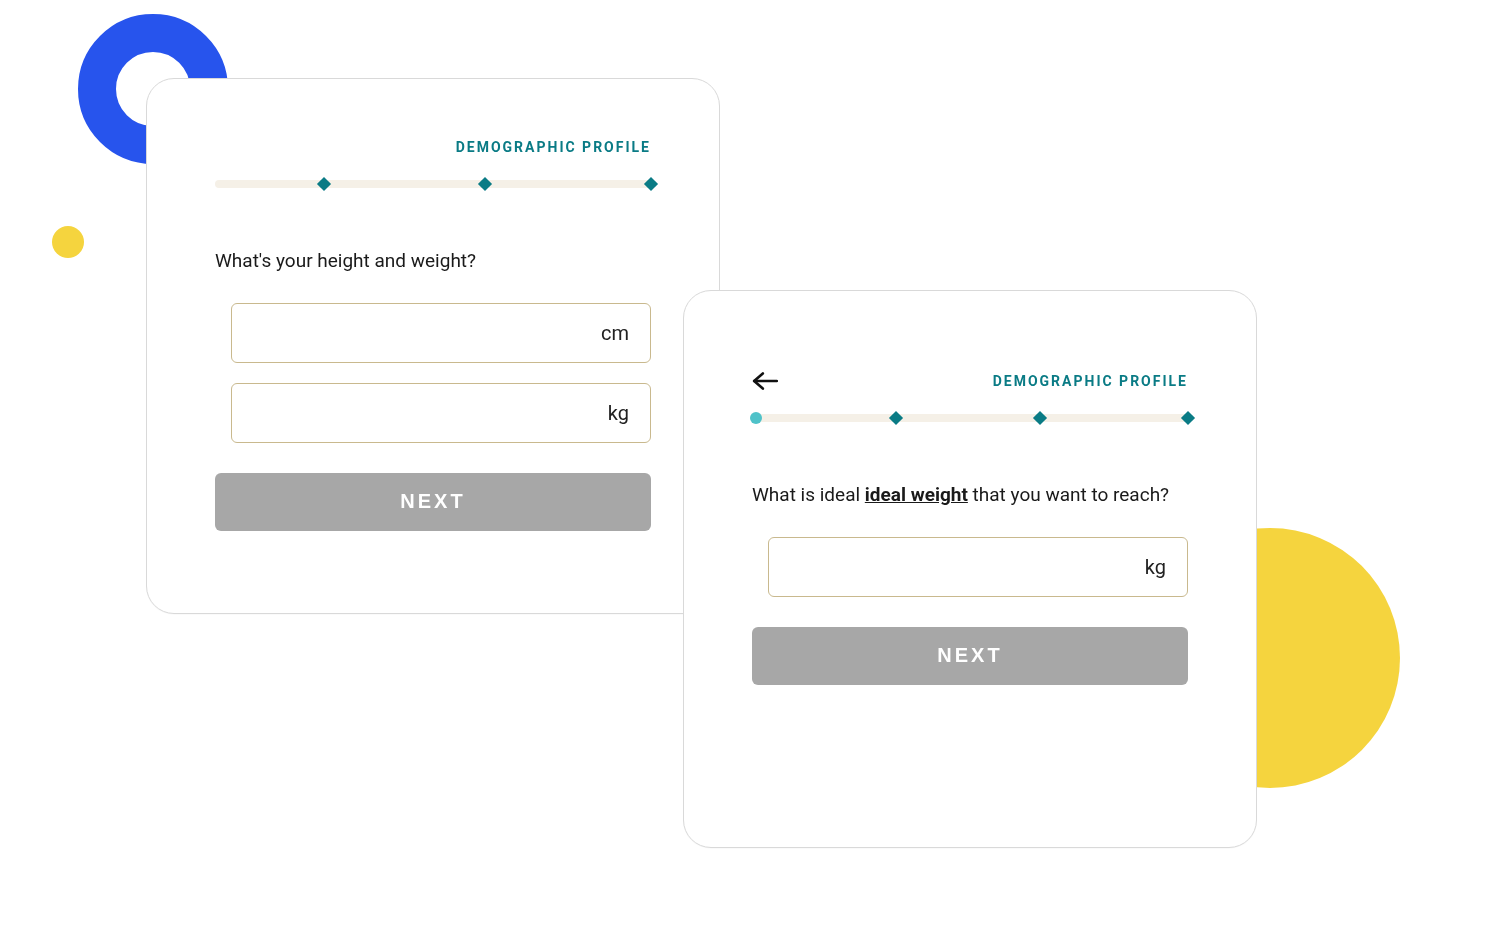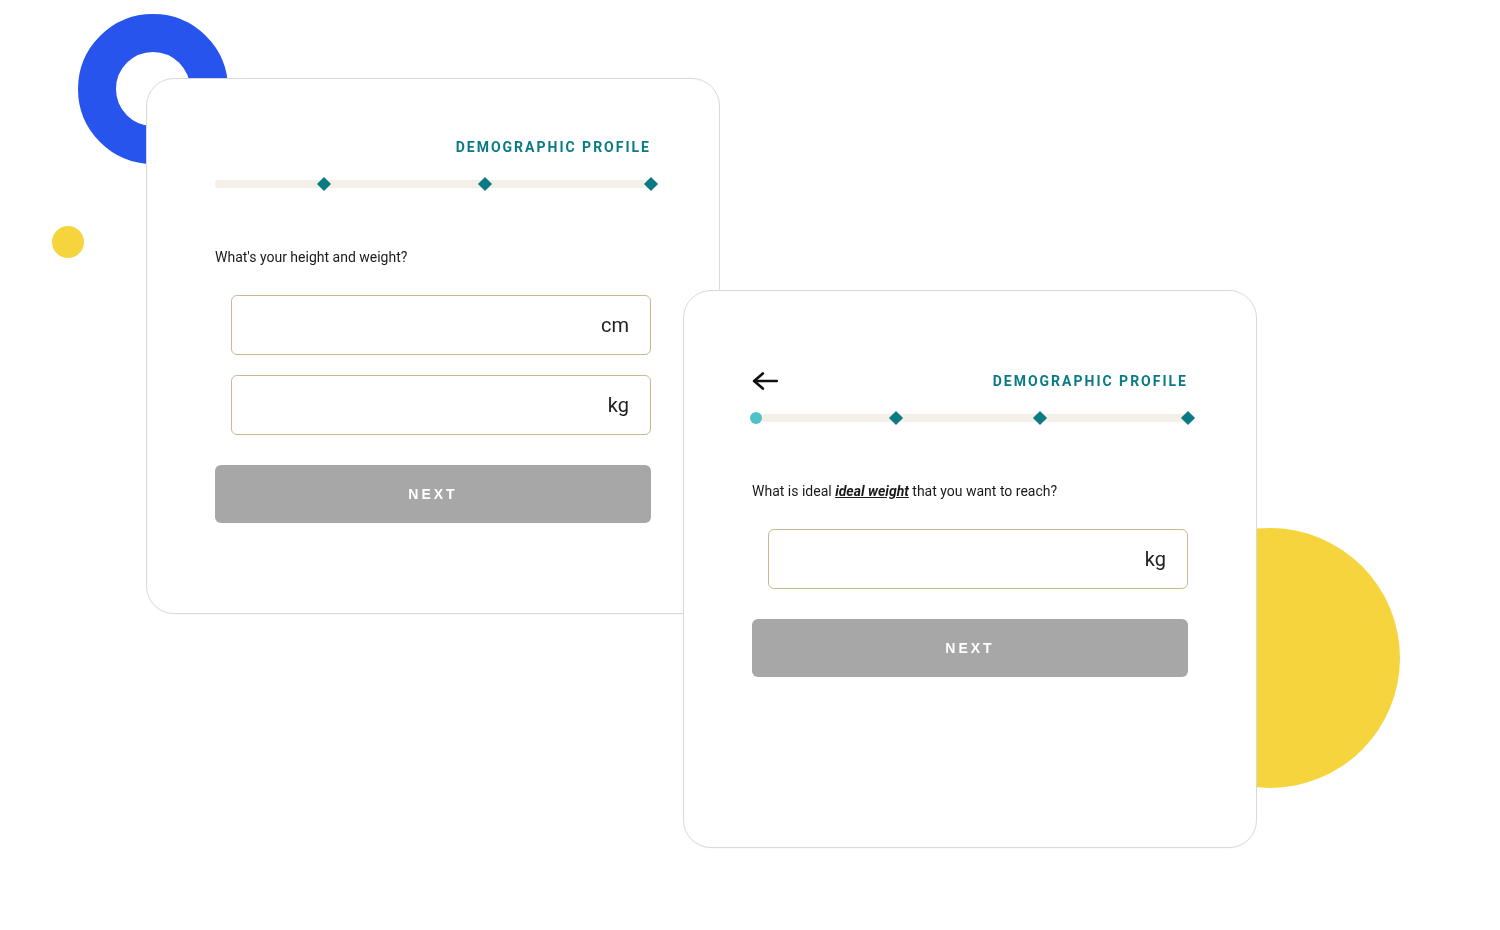--- a/index.html
+++ b/index.html
@@ -118,29 +118,28 @@
     width: 26px;
     height: 20px;
     background: none;
     border: none;
     cursor: pointer;
     color: #111;
   }
   .back-btn svg { width: 100%; height: 100%; display: block; }
 
   .question {
-    font-size: 14px;
+    font-size: 19px;
     color: #1a1a1a;
     line-height: 1.45;
     margin-bottom: 28px;
   }
   .question .emph {
     font-weight: 700;
     text-decoration: underline;
-    font-style: italic;
   }
 
   .field {
     position: relative;
     margin-bottom: 20px;
     padding-left: 16px;
   }
   .field input {
     width: 100%;
     height: 60px;
@@ -163,21 +162,21 @@
   }
 
   .next-btn {
     width: 100%;
     height: 58px;
     margin-top: 10px;
     border: none;
     border-radius: 6px;
     background: #a7a7a7;
     color: #ffffff;
-    font-size: 14px;
+    font-size: 20px;
     font-weight: 700;
     letter-spacing: 3px;
     cursor: pointer;
   }
 </style>
 </head>
 <body>
 
 <div class="ring-blue"></div>
 <div class="dot-yellow-small"></div>

